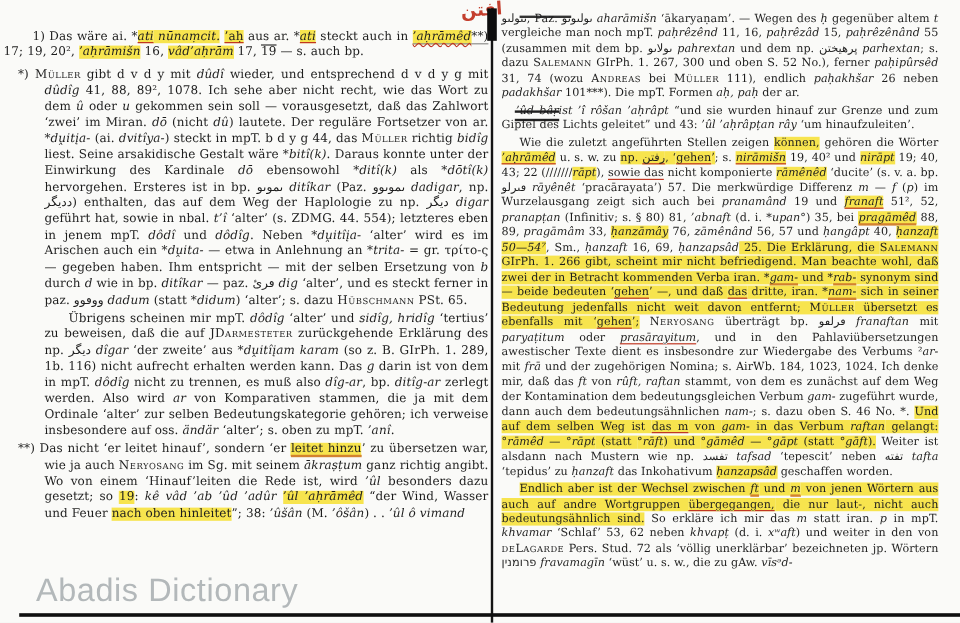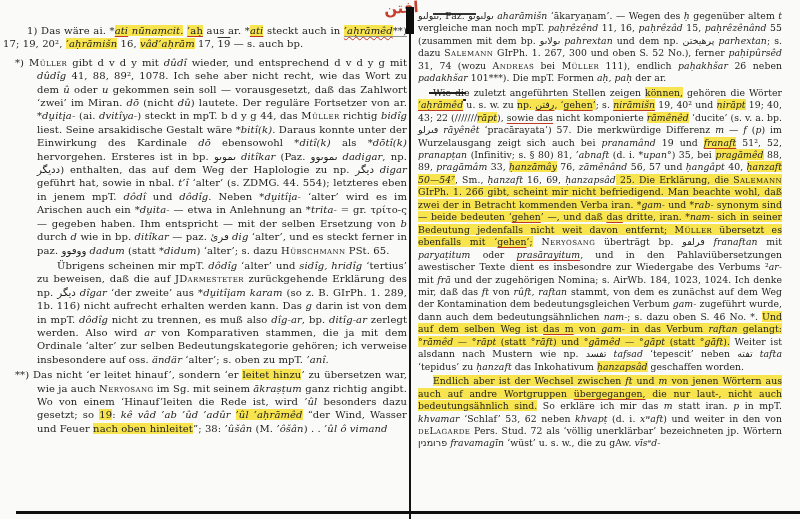--- a/index.html
+++ b/index.html
@@ -13,21 +13,21 @@
   .p-main{text-indent:24px;margin-bottom:5px !important;}
   .p-foot{padding-left:34px;text-indent:-22px;}
   .p-body-ind{padding-left:34px;text-indent:20px;}
   .p-flush{text-indent:0;}
   .p-ind-sm{text-indent:12px;}
   .p-ind{text-indent:15px;}
   .it{font-style:italic;}
   .hl{background:#f7e44e;}
   .ur{text-decoration:underline;text-decoration-color:#c03722;text-decoration-thickness:1.4px;text-underline-offset:1.5px;margin-top:24px;}
   .uw{text-decoration:underline;text-decoration-style:wavy;text-decoration-color:#c03722;text-decoration-thickness:1px;text-underline-offset:2px;}
-  .uo{text-decoration-color:#d3822f;text-decoration-thickness:1.5px;text-underline-offset:1.5px;}
+  .uo{text-decoration:underline;text-decoration-color:#d3822f;text-decoration-thickness:1.5px;text-underline-offset:1.5px;}
   .ug{border-bottom:1px solid #8f8f8d;}
   .ov{text-decoration:overline;text-decoration-color:#333;text-decoration-thickness:1px;}
   .sc{font-variant:small-caps;letter-spacing:0.4px;}
   .ar{font-family:"DejaVu Sans","Liberation Sans",sans-serif;font-size:1.02em;}
   .divider{position:absolute;left:409px;top:7px;width:2px;height:512px;background:#141414;}
   .divider-thick{position:absolute;left:406px;top:7px;width:8px;height:27px;background:#0d0d0d;}
   .rule-top-right{position:absolute;left:433px;top:13px;width:43px;height:2px;background:#333;}
   .rule-double{position:absolute;left:429px;top:92px;width:37px;height:5px;
                border-top:2px solid #222;border-bottom:2px solid #222;}
   .rule-bottom{position:absolute;left:16px;top:511px;width:784px;height:3px;background:#0f0f0f;}
@@ -50,20 +50,22 @@
       <p class="p-foot"><span>**) Das nicht ‘er leitet hinauf’, sondern ‘er </span><span class="hl uo">leitet hinzu</span><span>’ zu übersetzen war, wie ja auch </span><span class="sc">Neryosang</span><span> im Sg. mit seinem </span><span class="it">ākraṣṭum</span><span> ganz richtig angibt. Wo von einem ‘Hinauf’leiten die Rede ist, wird </span><span class="it">’ûl</span><span> besonders dazu gesetzt; so </span><span class="hl">19</span><span>: </span><span class="it">kê vâd ’ab ’ûd ’adûr </span><span class="it hl">’ûl ’aḥrāmêd</span><span> “der Wind, Wasser und Feuer </span><span class="hl">nach oben hinleitet</span><span>”; 38: </span><span class="it">’ûšân</span><span> (M. </span><span class="it">’ôšân</span><span>) . . </span><span class="it">’ûl ô vimand</span></p>
     </div>
 
   <div class="divider"></div>
   <div class="divider-thick"></div>
   <div class="rule-top-right"></div>
   <div class="rule-double"></div>
 
   <div class="col col-right">
       <p class="p-flush"><span class="ar">ىىولىو</span><span>, Paz. </span><span class="ar">ىولىوىو</span><span> </span><span class="it">aharāmišn</span><span> ‘ākaryaṇam’. — Wegen des </span><span class="it">ḥ</span><span> gegenüber altem </span><span class="it">t</span><span> vergleiche man noch mpT. </span><span class="it">paḥrêzênd</span><span> 11, 16, </span><span class="it">paḥrêzâd</span><span> 15, </span><span class="it">paḥrêzênând</span><span> 55 (zusammen mit dem bp. </span><span class="ar">ىولاىو</span><span> </span><span class="it">pahrextan</span><span> und dem np. </span><span class="ar">پرهيختن</span><span> </span><span class="it">parhextan</span><span>; s. dazu </span><span class="sc">Salemann</span><span> GIrPh. 1. 267, 300 und oben S. 52 No.), ferner </span><span class="it">paḥipûrsêd</span><span> 31, 74 (wozu </span><span class="sc">Andreas</span><span> bei </span><span class="sc">Müller</span><span> 111), endlich </span><span class="it">paḥakhšar</span><span> 26 neben </span><span class="it">padakhšar</span><span> 101***). Die mpT. Formen </span><span class="it">aḥ, paḥ</span><span> der ar.</span></p>
+      <p class="p-ind-sm"><span class="it">’ûd bâṛist ’î rôšan ’aḥrâpt</span><span> “und sie wurden hinauf zur Grenze und zum Gipfel des Lichts geleitet” und 43: </span><span class="it">’ûl ’aḥrâpṭan rây</span><span> ‘um hinaufzuleiten’.</span></p>
       <p class="p-ind"><span>Wie die zuletzt angeführten Stellen zeigen </span><span class="hl">können,</span><span> gehören die Wörter </span><span class="it hl ur">’aḥrāmêd</span><span> u. s. w. zu </span><span class="hl">np. </span><span class="ar hl ur">رفتن</span><span class="hl">, ‘</span><span class="hl ur">gehen</span><span class="hl">’</span><span>; s. </span><span class="it hl ur">nirāmišn</span><span> 19, 40² und </span><span class="it hl">nirāpt</span><span> 19; 40, 43; 22 (///////</span><span class="it hl">rāpt</span><span>), </span><span class="ur">sowie das</span><span> nicht komponierte </span><span class="it hl">rāmênêd</span><span> ‘ducite’ (s. v. a. bp. </span><span class="ar">ڡىرلو</span><span> </span><span class="it">rāyênêt</span><span> ‘pracārayata’) 57. Die merkwürdige Differenz </span><span class="it">m</span><span> — </span><span class="it">f</span><span> (</span><span class="it">p</span><span>) im Wurzelausgang zeigt sich auch bei </span><span class="it">pranamând</span><span> 19 und </span><span class="it hl ur">franaft</span><span> 51², 52, </span><span class="it">pranapṭan</span><span> (Infinitiv; s. § 80) 81, </span><span class="it">’abnaft</span><span> (d. i. *</span><span class="it">upan°</span><span>) 35, bei </span><span class="it hl uo">pragāmêd</span><span> 88, 89, </span><span class="it">pragāmâm</span><span> 33, </span><span class="it hl">ḥanzāmây</span><span> 76, </span><span class="it">zāmênând</span><span> 56, 57 und </span><span class="it">ḥangâpt</span><span> 40, </span><span class="it hl">ḥanzaft 50—54⁷</span><span>, Sm., </span><span class="it">ḥanzaft</span><span> 16, 69, </span><span class="it">ḥanzapsâd</span><span class="hl"> 25. Die Erklärung, die </span><span class="sc hl">Salemann</span><span class="hl"> GIrPh. 1. 266 gibt, scheint mir nicht befriedigend. Man beachte wohl, daß zwei der in Betracht kommenden Verba iran. *</span><span class="it hl uo">gam-</span><span class="hl"> und *</span><span class="it hl uo">rab-</span><span class="hl"> synonym sind — beide bedeuten ‘</span><span class="hl ur">gehen</span><span class="hl">’ —, und daß </span><span class="hl ur">das</span><span class="hl"> dritte, iran. *</span><span class="it hl uo">nam-</span><span class="hl"> sich in seiner Bedeutung jedenfalls nicht weit davon entfernt; </span><span class="sc hl">Müller</span><span class="hl"> übersetzt es ebenfalls mit ‘</span><span class="hl ur">gehen</span><span class="hl">’;</span><span> </span><span class="sc">Neryosang</span><span> überträgt bp. </span><span class="ar">ڡرلڡو</span><span> </span><span class="it">franaftan</span><span> mit </span><span class="it">paryaṭitum</span><span> oder </span><span class="it ur">prasārayitum</span><span>, und in den Pahlaviübersetzungen awestischer Texte dient es insbesondre zur Wiedergabe des Verbums ²</span><span class="it">ar-</span><span> mit </span><span class="it">frā</span><span> und der zugehörigen Nomina; s. AirWb. 184, 1023, 1024. Ich denke mir, daß das </span><span class="it">ft</span><span> von </span><span class="it">rûft, raftan</span><span> stammt, von dem es zunächst auf dem Weg der Kontamination dem bedeutungsgleichen Verbum </span><span class="it">gam-</span><span> zugeführt wurde, dann auch dem bedeutungsähnlichen </span><span class="it">nam-</span><span>; s. dazu oben S. 46 No. *. </span><span class="hl">Und auf dem selben Weg ist </span><span class="hl ur">das m</span><span class="hl"> von </span><span class="it hl">gam-</span><span class="hl"> in das Verbum </span><span class="it hl">raftan</span><span class="hl"> gelangt: </span><span class="it hl">°rāmêd — °rāpt</span><span class="hl"> (statt </span><span class="it hl">°rāft</span><span class="hl">) und </span><span class="it hl">°gāmêd — °gāpt</span><span class="hl"> (statt </span><span class="it hl">°gāft</span><span class="hl">).</span><span> Weiter ist alsdann nach Mustern wie np. </span><span class="ar">تفسد</span><span> </span><span class="it">tafsad</span><span> ‘tepescit’ neben </span><span class="ar">تفته</span><span> </span><span class="it">tafta</span><span> ‘tepidus’ zu </span><span class="it">ḥanzaft</span><span> das Inkohativum </span><span class="it hl">ḥanzapsâd</span><span> geschaffen worden.</span></p>
       <p class="p-ind"><span class="hl">Endlich aber ist der Wechsel zwischen </span><span class="it hl uo">ft</span><span class="hl"> und </span><span class="it hl uo">m</span><span class="hl"> von jenen Wörtern aus auch auf andre Wortgruppen </span><span class="hl ur">übergegangen,</span><span class="hl"> die nur laut-, nicht auch bedeutungsähnlich sind.</span><span> So erkläre ich mir das </span><span class="it">m</span><span> statt iran. </span><span class="it">p</span><span> in mpT. </span><span class="it">khvamar</span><span> ‘Schlaf’ 53, 62 neben </span><span class="it">khvapṭ</span><span> (d. i. </span><span class="it">xʷaft</span><span>) und weiter in den von </span><span class="sc">deLagarde</span><span> Pers. Stud. 72 als ‘völlig unerklärbar’ bezeichneten jp. Wörtern </span><span class="ar">פרומנין</span><span> </span><span class="it">fravamagīn</span><span> ‘wüst’ u. s. w., die zu gAw. </span><span class="it">vīsᵊd-</span></p>
     </div>
 
   <div class="rule-bottom"></div>
 
+  <div class="watermark">Abadis Dictionary</div>
 
 </div>
 
 </body></html>

